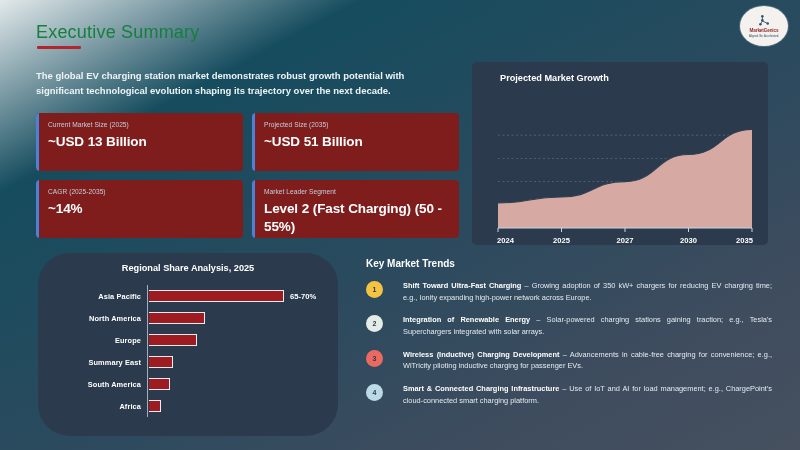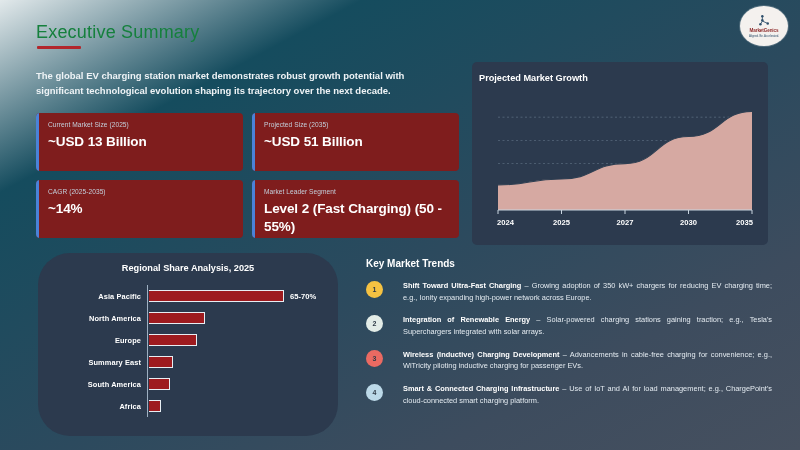--- a/index.html
+++ b/index.html
@@ -59,22 +59,22 @@
   
   .panel {
     position:absolute; background:#2c3a4e; border-radius:5px;
   }
   .panel-title {
     font-size:9.2px; font-weight:bold; color:#ffffff;
   }
 
   
   #area-panel { left:472px; top:62px; width:296px; height:183px; }
-  #area-panel .panel-title { position:absolute; left:7px; top:11px; }
-  .area-plot { position:absolute; left:12px; top:24px; width:272px; height:142px; }
+  #area-panel .panel-title { position:absolute; left:28px; top:11px; }
+  .area-plot { position:absolute; left:12px; top:42px; width:272px; height:142px; }
 
   
   #bar-panel { left:38px; top:253px; width:300px; height:183px;border-radius:32px; }
   #bar-panel .panel-title {
     position:absolute; top:10px; left:0; width:100%; text-align:center;
   }
   .bars { position:absolute; left:0; top:32px; width:100%; }
   .bar-row { display:flex; align-items:center; height:22px;margin-left:14px; }
   .bar-label {
     width:95px; text-align:right; padding-right:6px;

